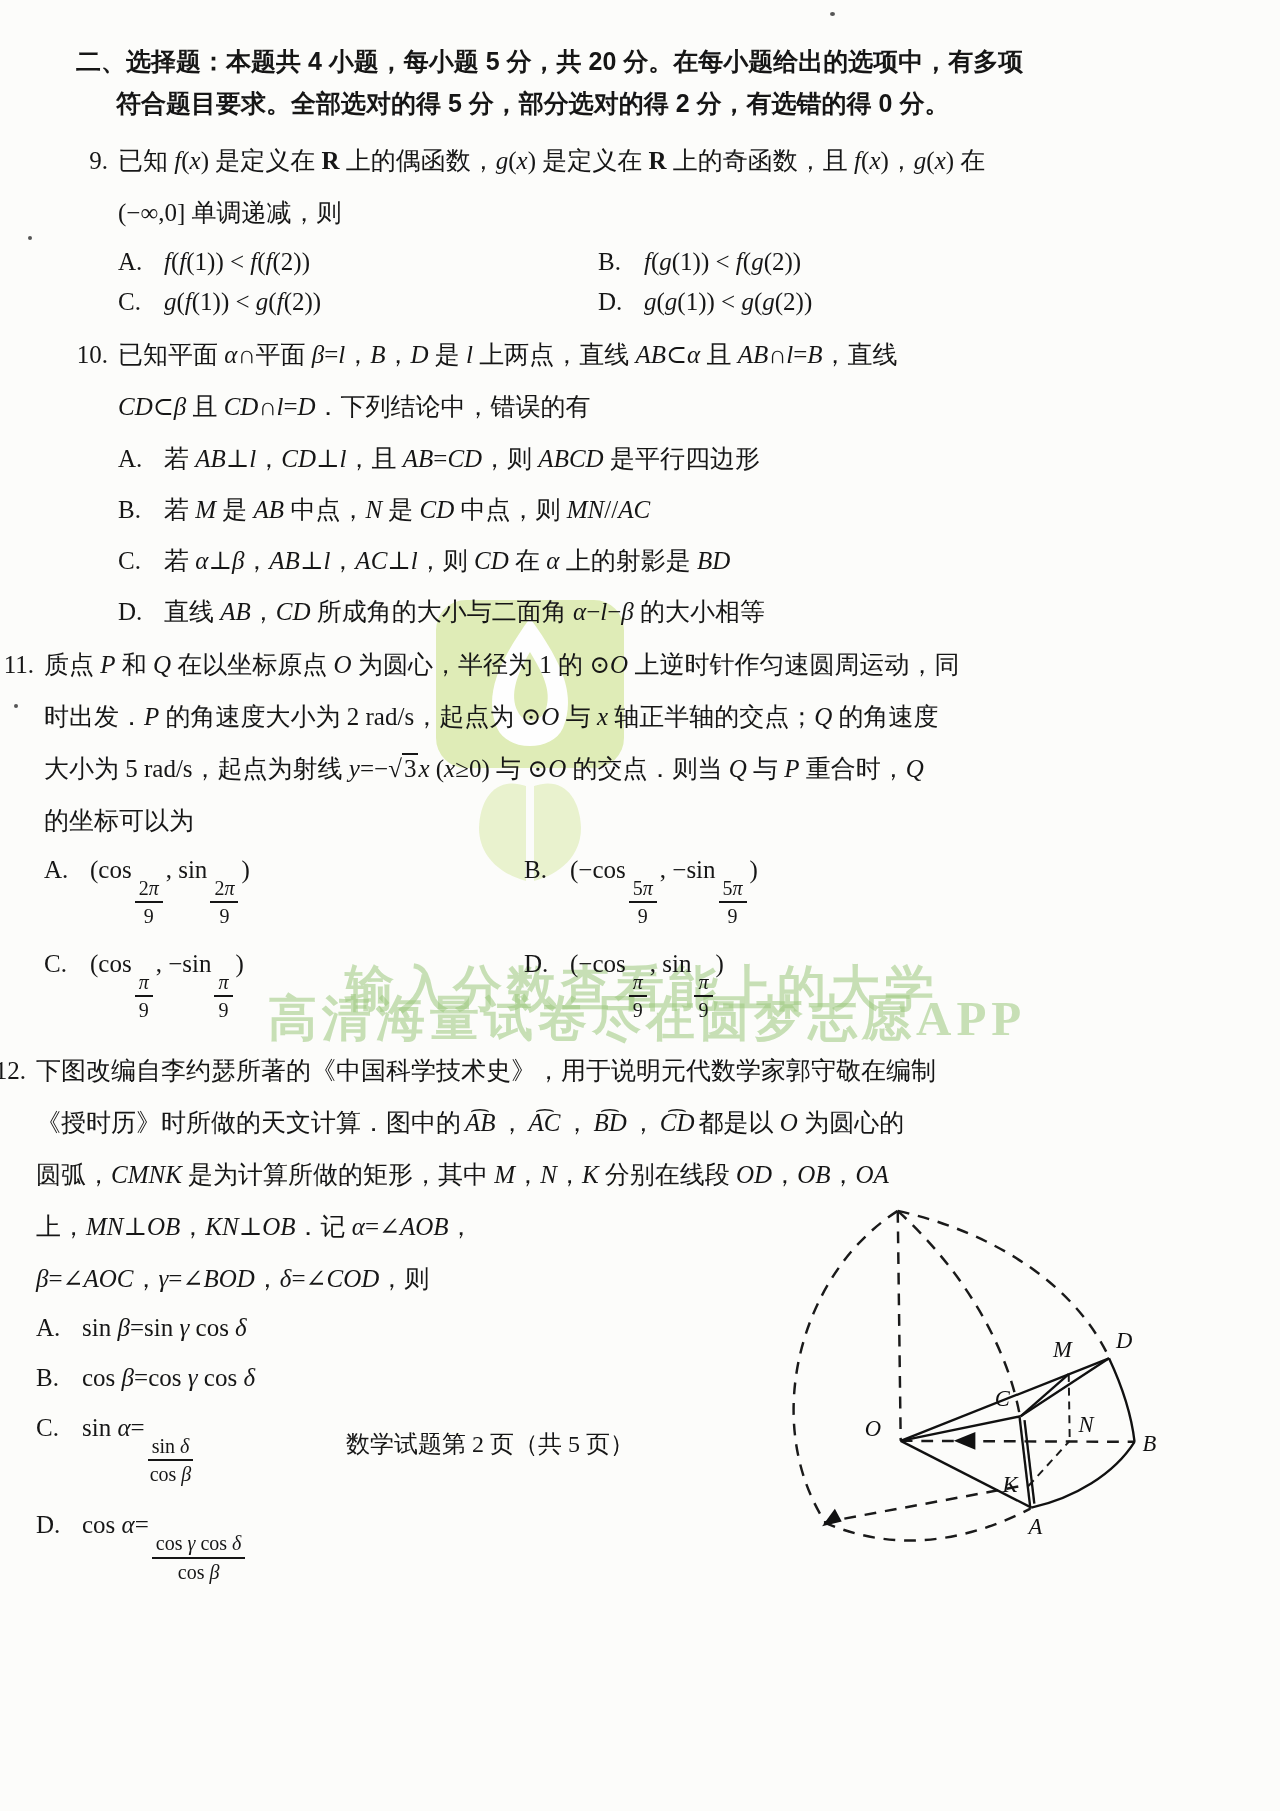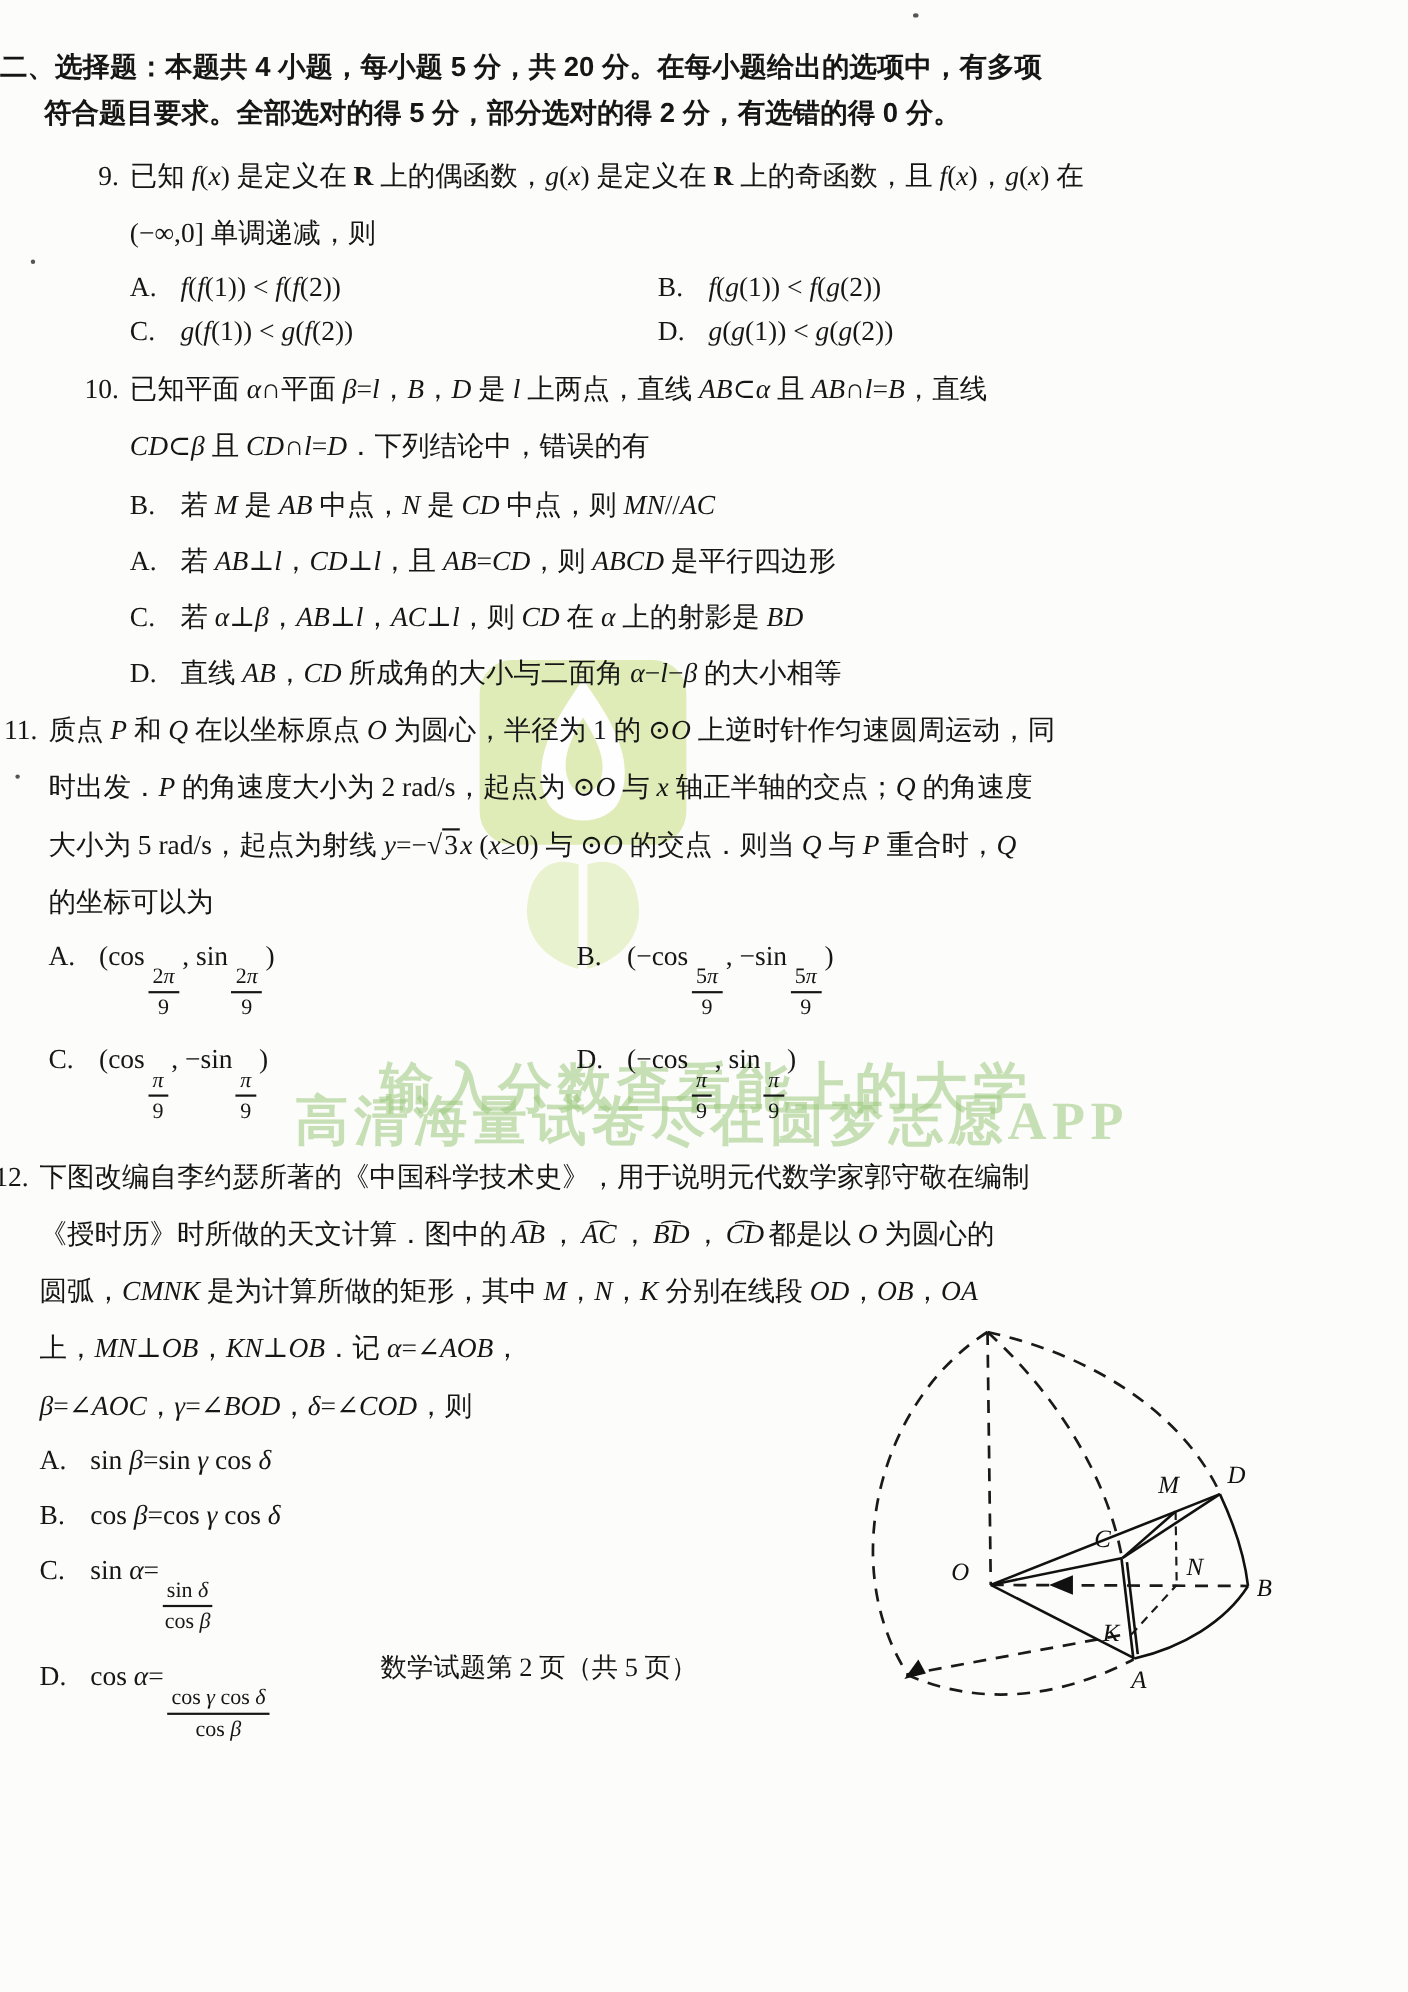--- a/index.html
+++ b/index.html
@@ -15,21 +15,21 @@
     font-size:49px;letter-spacing:5px;white-space:nowrap;
     color:#9cc97e;opacity:.55;
   }
   #wm-line1{left:345px;top:956px;}
   #wm-line2{left:268px;top:986px;}
   #wm-logo{left:430px;top:598px;opacity:.9;}
   
   .content{position:relative;z-index:2;padding-top:40px;}
   .hdr{
     font-family:"Liberation Sans","DejaVu Sans",sans-serif;font-weight:700;
-    font-size:25px;line-height:42px;width:950px;
+    font-size:25px;line-height:42px;margin-left:76px;width:950px;
   }
   .hdr-l2{margin-left:40px;}
   .question{position:relative;padding-left:118px;margin-right:120px;font-size:25px;}
   #q9{margin-top:20px;}
   #q10{margin-top:22px;}
   #q11{margin-top:20px;padding-left:44px;}
   #q12{margin-top:22px;padding-left:36px;}
   .qline{position:relative;line-height:34px;margin-bottom:18px;max-width:1060px;}
   .qnum{
     position:absolute;left:-56px;top:0;width:46px;text-align:right;
@@ -58,21 +58,21 @@
   
   .q12-wrap{position:relative;}
   .fig{float:right;width:452px;height:374px;margin:-22px -6px 0 10px;}
   .fig path.d{stroke:#1a1a1a;stroke-width:2.5;fill:none;stroke-dasharray:12 9;}
   .fig path.d2{stroke:#1a1a1a;stroke-width:2;fill:none;stroke-dasharray:8 6;}
   .fig path.s{stroke:#111;stroke-width:2.4;fill:none;}
   .fig path.ah{fill:#111;stroke:none;}
   .fig text{font-size:23px;font-style:italic;font-family:"Liberation Serif","DejaVu Serif",serif;fill:#111;}
   .clear{clear:both;}
   .footer{
-    position:absolute;top:1500px;left:0;width:980px;text-align:center;
+    position:absolute;top:1428px;left:0;width:980px;text-align:center;
     font-size:24px;z-index:2;
   }
   .speck{position:absolute;background:#555;border-radius:50%;z-index:2;}
 </style>
 </head>
 <body>
 
 <div class="page">
 
   <svg class="wm" id="wm-logo" width="200" height="285" viewBox="0 0 200 285">
@@ -106,22 +106,22 @@
       </div>
     </div>
 
     <div class="question" id="q10">
       <div class="qline">
         <span class="qnum">10.</span>
         <span>已知平面 <i>α</i>∩平面 <i>β</i>=<i>l</i>，<i>B</i>，<i>D</i> 是 <i>l</i> 上两点，直线 <i>AB</i>⊂<i>α</i> 且 <i>AB</i>∩<i>l</i>=<i>B</i>，直线</span>
       </div>
       <div class="qline"><i>CD</i>⊂<i>β</i> 且 <i>CD</i>∩<i>l</i>=<i>D</i>．下列结论中，错误的有</div>
       <div class="opts1">
+        <div class="opt"><span class="optlabel">A.</span><span>若 <i>AB</i>⊥<i>l</i>，<i>CD</i>⊥<i>l</i>，且 <i>AB</i>=<i>CD</i>，则 <i>ABCD</i> 是平行四边形</span></div>
         <div class="opt"><span class="optlabel">B.</span><span>若 <i>M</i> 是 <i>AB</i> 中点，<i>N</i> 是 <i>CD</i> 中点，则 <i>MN</i>//<i>AC</i></span></div>
-        <div class="opt"><span class="optlabel">A.</span><span>若 <i>AB</i>⊥<i>l</i>，<i>CD</i>⊥<i>l</i>，且 <i>AB</i>=<i>CD</i>，则 <i>ABCD</i> 是平行四边形</span></div>
         <div class="opt"><span class="optlabel">C.</span><span>若 <i>α</i>⊥<i>β</i>，<i>AB</i>⊥<i>l</i>，<i>AC</i>⊥<i>l</i>，则 <i>CD</i> 在 <i>α</i> 上的射影是 <i>BD</i></span></div>
         <div class="opt"><span class="optlabel">D.</span><span>直线 <i>AB</i>，<i>CD</i> 所成角的大小与二面角 <i>α</i>−<i>l</i>−<i>β</i> 的大小相等</span></div>
       </div>
     </div>
 
     <div class="question" id="q11">
       <div class="qline">
         <span class="qnum">11.</span>
         <span>质点 <i>P</i> 和 <i>Q</i> 在以坐标原点 <i>O</i> 为圆心，半径为 1 的 ⊙<i>O</i> 上逆时针作匀速圆周运动，同</span>
       </div>

